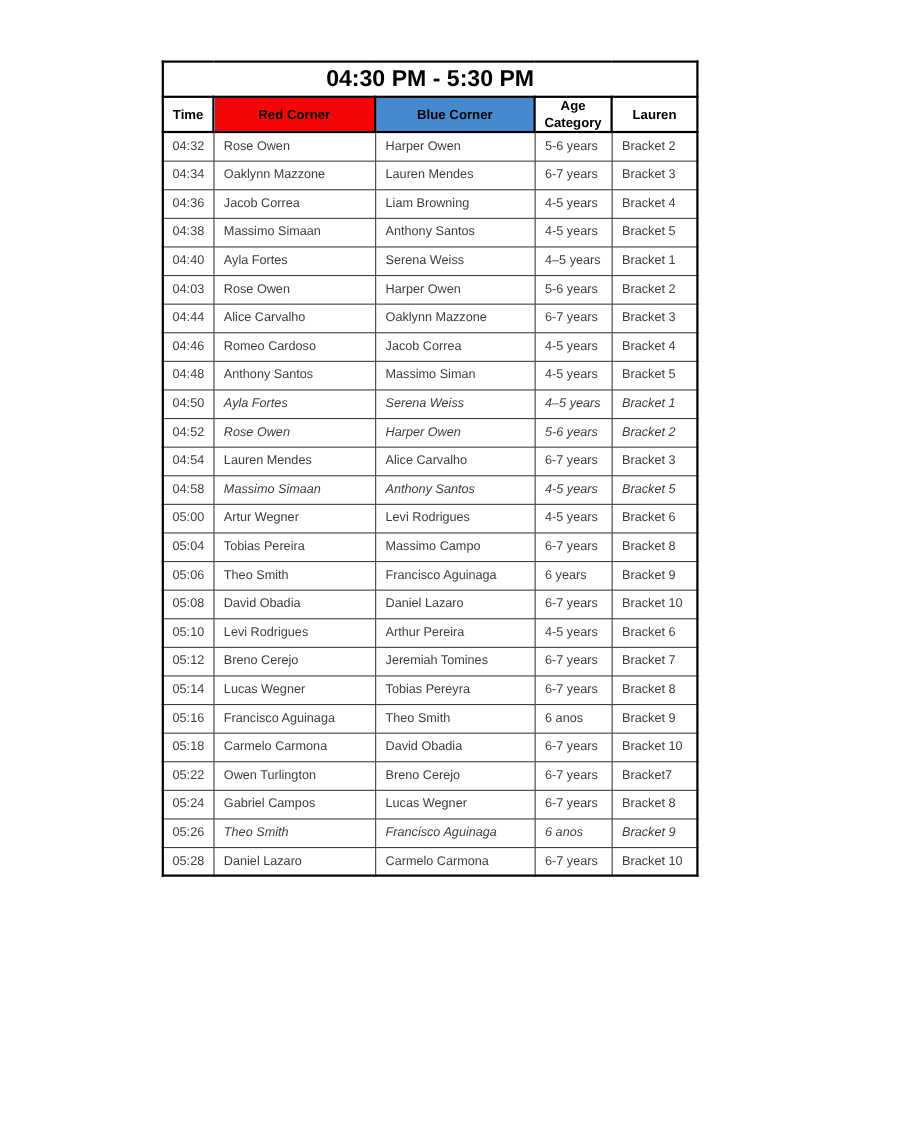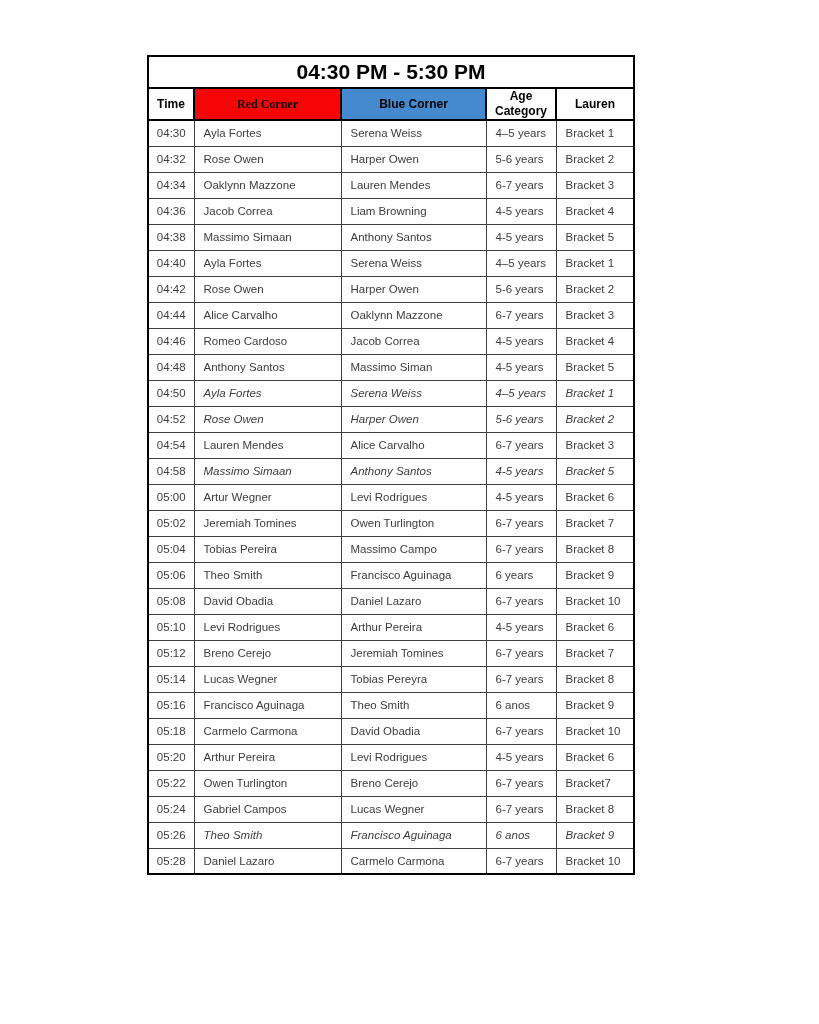--- a/index.html
+++ b/index.html
@@ -49,21 +49,21 @@
     border: 2px solid var(--outer);
     font-size: 12px;
     font-weight: bold;
     text-align: center;
     vertical-align: middle;
     color: var(--header-text);
     line-height: 1.25;
     padding: 0 2px;
     white-space: normal;
   }
-  th.col-red  { background: var(--red-bg); font-family: Liberation Serif, serif; }
+  th.col-red  { background: var(--red-bg); }
   th.col-blue { background: var(--blue-bg); }
   tbody td {
     height: 26px;
     border: 1px solid var(--grid);
     font-size: 11.5px;
     color: var(--body-text);
     vertical-align: middle;
     padding: 0 2px 0 9px;
   }
   td.c-time { text-align: center; padding: 0; }
@@ -90,27 +90,20 @@
       <tr class="cols">
         <th class="col-time">Time</th>
         <th class="col-red">Red Corner</th>
         <th class="col-blue">Blue Corner</th>
         <th class="col-age">Age Category</th>
         <th class="col-bracket">Lauren</th>
       </tr>
     </thead>
     <tbody id="rows">
         <tr>
-    <td class="c-time">04:30</td>
-    <td class="c-name">Ayla Fortes</td>
-    <td class="c-name">Serena Weiss</td>
-    <td class="c-age">4–5 years</td>
-    <td class="c-bracket">Bracket 1</td>
-  </tr>
-        <tr>
     <td class="c-time">04:32</td>
     <td class="c-name">Rose Owen</td>
     <td class="c-name">Harper Owen</td>
     <td class="c-age">5-6 years</td>
     <td class="c-bracket">Bracket 2</td>
   </tr>
         <tr>
     <td class="c-time">04:34</td>
     <td class="c-name">Oaklynn Mazzone</td>
     <td class="c-name">Lauren Mendes</td>
@@ -132,21 +125,21 @@
     <td class="c-bracket">Bracket 5</td>
   </tr>
         <tr>
     <td class="c-time">04:40</td>
     <td class="c-name">Ayla Fortes</td>
     <td class="c-name">Serena Weiss</td>
     <td class="c-age">4–5 years</td>
     <td class="c-bracket">Bracket 1</td>
   </tr>
         <tr>
-    <td class="c-time">04:42</td>
+    <td class="c-time">04:03</td>
     <td class="c-name">Rose Owen</td>
     <td class="c-name">Harper Owen</td>
     <td class="c-age">5-6 years</td>
     <td class="c-bracket">Bracket 2</td>
   </tr>
         <tr>
     <td class="c-time">04:44</td>
     <td class="c-name">Alice Carvalho</td>
     <td class="c-name">Oaklynn Mazzone</td>
     <td class="c-age">6-7 years</td>
@@ -195,27 +188,20 @@
     <td class="c-bracket">Bracket 5</td>
   </tr>
         <tr>
     <td class="c-time">05:00</td>
     <td class="c-name">Artur Wegner</td>
     <td class="c-name">Levi Rodrigues</td>
     <td class="c-age">4-5 years</td>
     <td class="c-bracket">Bracket 6</td>
   </tr>
         <tr>
-    <td class="c-time">05:02</td>
-    <td class="c-name">Jeremiah Tomines</td>
-    <td class="c-name">Owen Turlington</td>
-    <td class="c-age">6-7 years</td>
-    <td class="c-bracket">Bracket 7</td>
-  </tr>
-        <tr>
     <td class="c-time">05:04</td>
     <td class="c-name">Tobias Pereira</td>
     <td class="c-name">Massimo Campo</td>
     <td class="c-age">6-7 years</td>
     <td class="c-bracket">Bracket 8</td>
   </tr>
         <tr>
     <td class="c-time">05:06</td>
     <td class="c-name">Theo Smith</td>
     <td class="c-name">Francisco Aguinaga</td>
@@ -258,27 +244,20 @@
     <td class="c-bracket">Bracket 9</td>
   </tr>
         <tr>
     <td class="c-time">05:18</td>
     <td class="c-name">Carmelo Carmona</td>
     <td class="c-name">David Obadia</td>
     <td class="c-age">6-7 years</td>
     <td class="c-bracket">Bracket 10</td>
   </tr>
         <tr>
-    <td class="c-time">05:20</td>
-    <td class="c-name">Arthur Pereira</td>
-    <td class="c-name">Levi Rodrigues</td>
-    <td class="c-age">4-5 years</td>
-    <td class="c-bracket">Bracket 6</td>
-  </tr>
-        <tr>
     <td class="c-time">05:22</td>
     <td class="c-name">Owen Turlington</td>
     <td class="c-name">Breno Cerejo</td>
     <td class="c-age">6-7 years</td>
     <td class="c-bracket">Bracket7</td>
   </tr>
         <tr>
     <td class="c-time">05:24</td>
     <td class="c-name">Gabriel Campos</td>
     <td class="c-name">Lucas Wegner</td>

